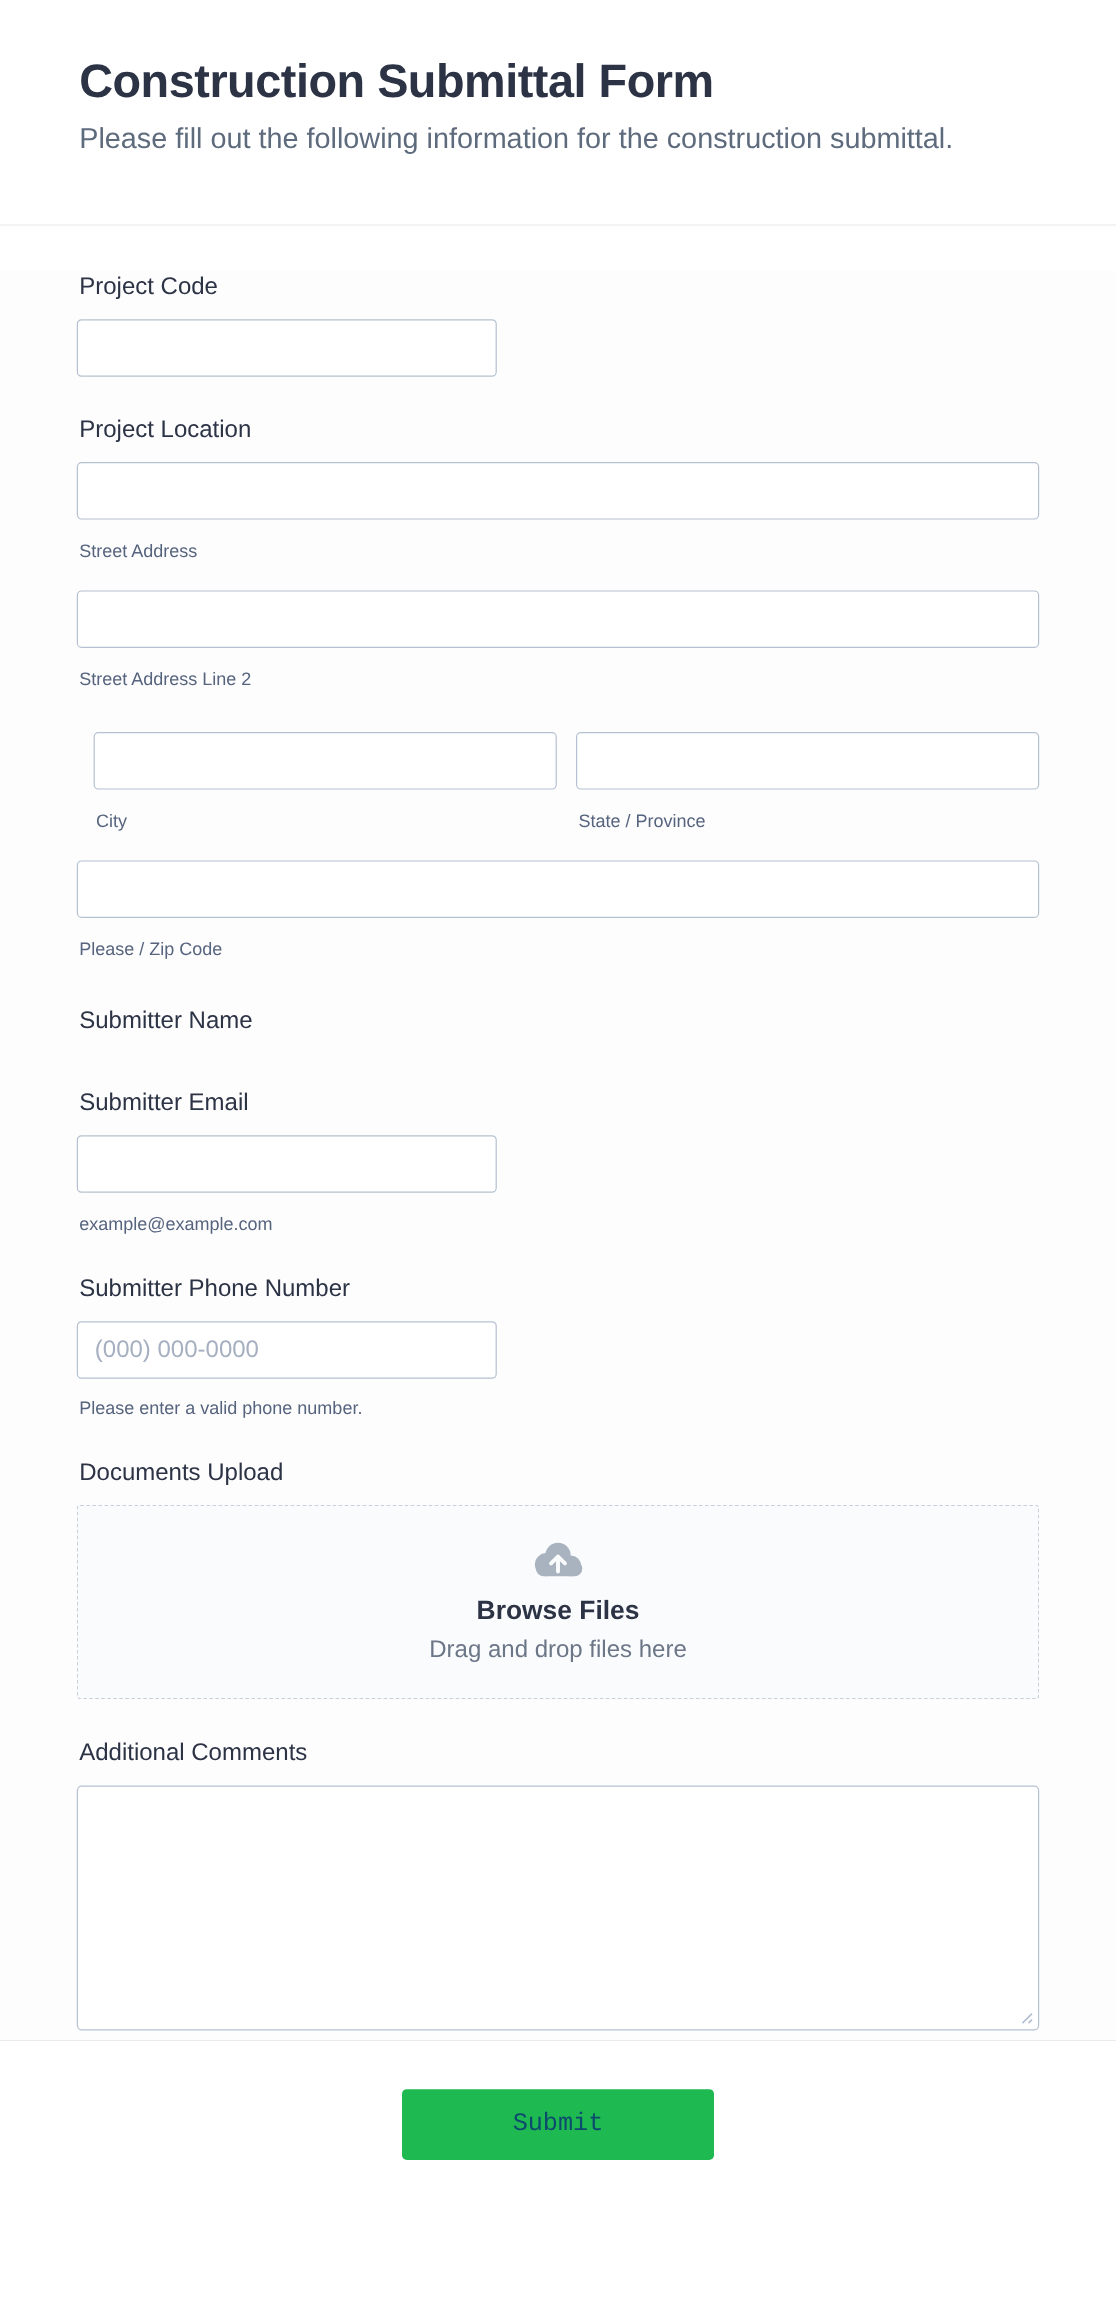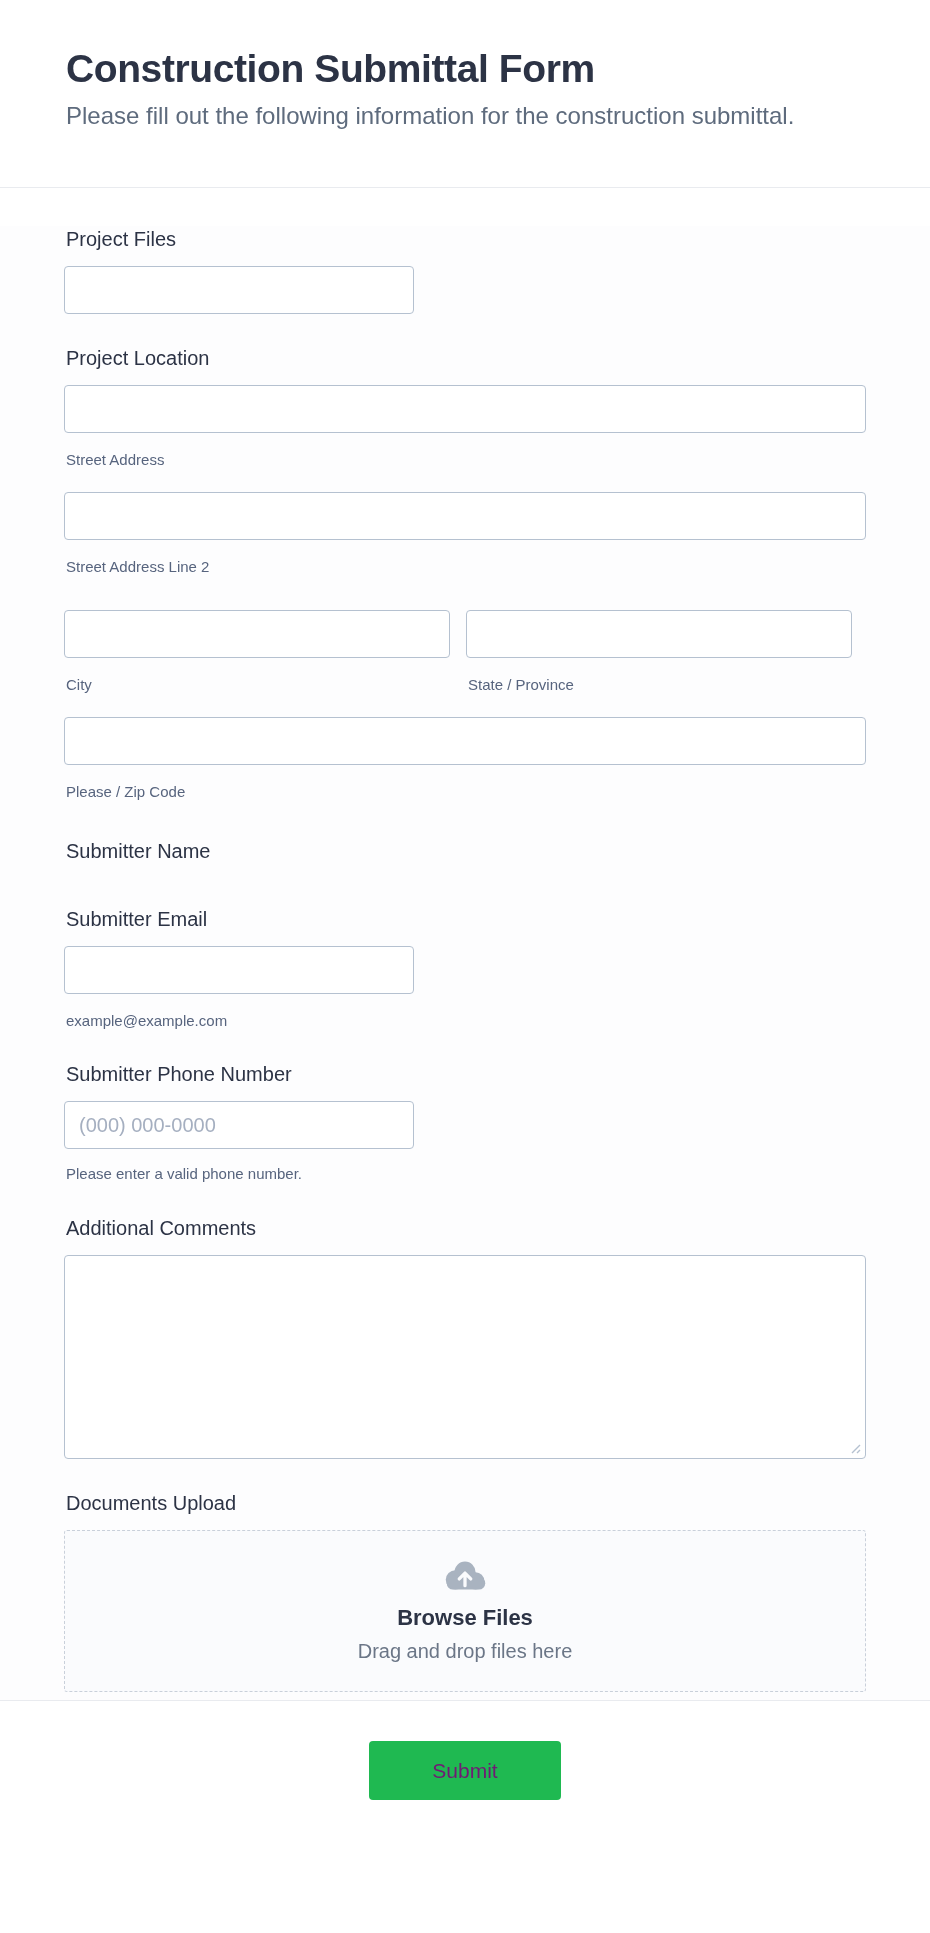--- a/index.html
+++ b/index.html
@@ -70,20 +70,21 @@
   .sublabel{
     font-size:15px;
     line-height:19px;
     color:#57647e;
     margin-top:17px;
     padding-left:2px;
   }
   .two-col{
     display:flex;
     gap:16px;
+    justify-content:flex-end;
   }
   .two-col .col{width:386px;}
   .two-col .text-input{width:100%;}
 
   .mt-q1{margin-top:38px;}
   .mt-street2{margin-top:23px;}
   .mt-cityrow{margin-top:34px;}
   .mt-postal{margin-top:23px;}
   .mt-q-loc{margin-top:31px;}
   .mt-q-name{margin-top:37px;}
@@ -151,45 +152,45 @@
   .submit-section{
     box-sizing:border-box;
     height:149px;
     padding-top:40px;
     background:#ffffff;
     text-align:center;
   }
   .submit-button{
     display:block;
     margin:0 auto;
-    width:192px;
+    width:260px;
     height:59px;
     border:none;
     border-radius:4px;
     background:#1fb951;
-    color:#701a75;
-    font-family:Liberation Sans, sans-serif;
+    color:#0c4a6e;
+    font-family:Liberation Mono, monospace;
     font-size:21px;
     cursor:pointer;
   }
 </style>
 </head>
 <body>
 
 <div class="page">
 
   <div class="form-header">
     <h1 class="form-title">Construction Submittal Form</h1>
     <p class="form-subtitle">Please fill out the following information for the construction submittal.</p>
   </div>
 
   <div class="form-body">
 
     <div class="question mt-q1">
-      <div class="q-label">Project Files</div>
+      <div class="q-label">Project Code</div>
       <input type="text" class="text-input half" value="" style="">
     </div>
 
     <div class="question mt-q-loc">
       <div class="q-label">Project Location</div>
 
       <input type="text" class="text-input full" value="" style="">
       <div class="sublabel">Street Address</div>
 
       <input type="text" class="text-input full mt-street2" value="" style="">
@@ -219,48 +220,48 @@
     <div class="question mt-q-email">
       <div class="q-label">Submitter Email</div>
       <input type="text" class="text-input half" value="" style="">
       <div class="sublabel">example@example.com</div>
     </div>
 
     <div class="question mt-q-phone">
       <div class="q-label">Submitter Phone Number</div>
       <input type="text" class="text-input half" placeholder="(000) 000-0000" style="">
       <div class="sublabel phone-sub">Please enter a valid phone number.</div>
-    </div>
-
-    <div class="question mt-q-comments">
-      <div class="q-label">Additional Comments</div>
-      <div class="textarea-wrap">
-        <textarea class="comments-textarea" value="" style=""></textarea>
-        <svg class="resize-handle" width="12" height="12" viewBox="0 0 12 12">
-          <path d="M11 3 L3 11 M11 8 L8 11" stroke="#b5c1d0" stroke-width="1.4" fill="none"></path>
-        </svg>
-      </div>
     </div>
 
     <div class="question mt-q-docs">
       <div class="q-label">Documents Upload</div>
       <div class="dropzone">
         <svg class="cloud-icon" width="52" height="36" viewBox="0 0 54 36">
           <g fill="#a9b3c0">
             <circle cx="17" cy="22" r="10"></circle>
             <circle cx="27" cy="14" r="11"></circle>
             <circle cx="38" cy="23" r="9"></circle>
             <rect x="8" y="19" width="40" height="13" rx="6.5"></rect>
           </g>
           <path d="M27 28 V15 M21 21 l6 -6 l6 6" stroke="#fafbfd" stroke-width="3.4" fill="none" stroke-linecap="round" stroke-linejoin="round"></path>
         </svg>
         <div class="browse-label">Browse Files</div>
         <div class="drag-text">Drag and drop files here</div>
       </div>
     </div>
 
+    <div class="question mt-q-comments">
+      <div class="q-label">Additional Comments</div>
+      <div class="textarea-wrap">
+        <textarea class="comments-textarea" value="" style=""></textarea>
+        <svg class="resize-handle" width="12" height="12" viewBox="0 0 12 12">
+          <path d="M11 3 L3 11 M11 8 L8 11" stroke="#b5c1d0" stroke-width="1.4" fill="none"></path>
+        </svg>
+      </div>
+    </div>
+
   </div>
 
   <div class="submit-section">
     <button class="submit-button" style="background: rgb(31, 185, 81);">Submit</button>
   </div>
 
 </div>
 
 </body></html>

